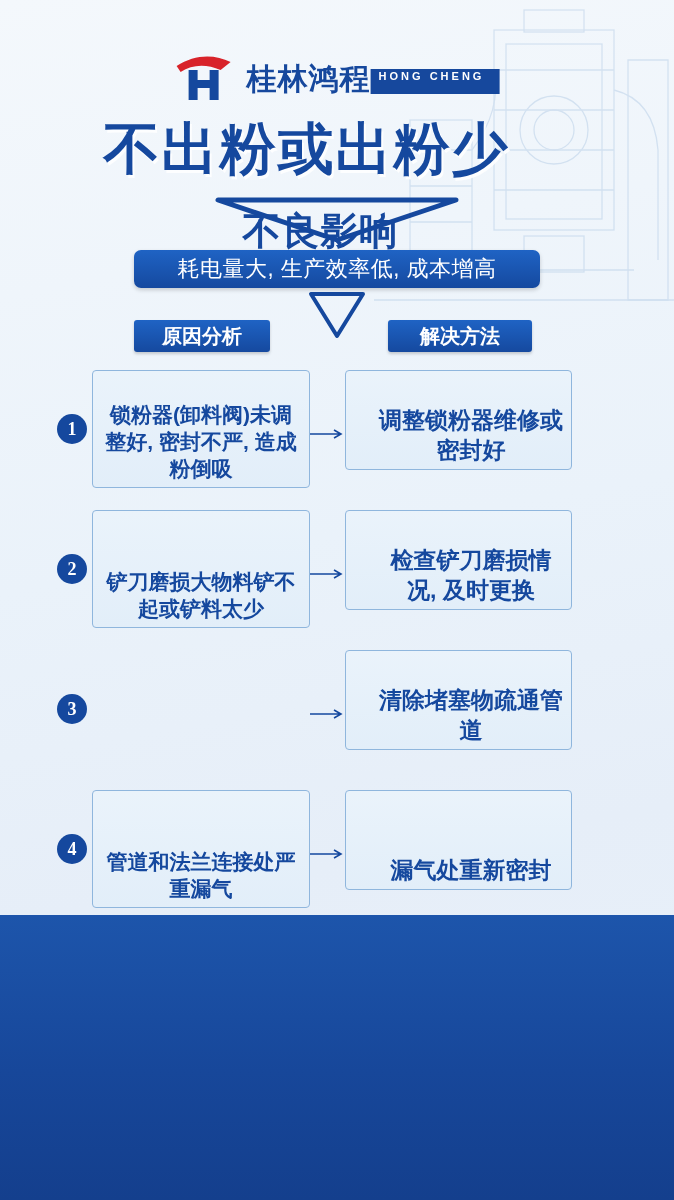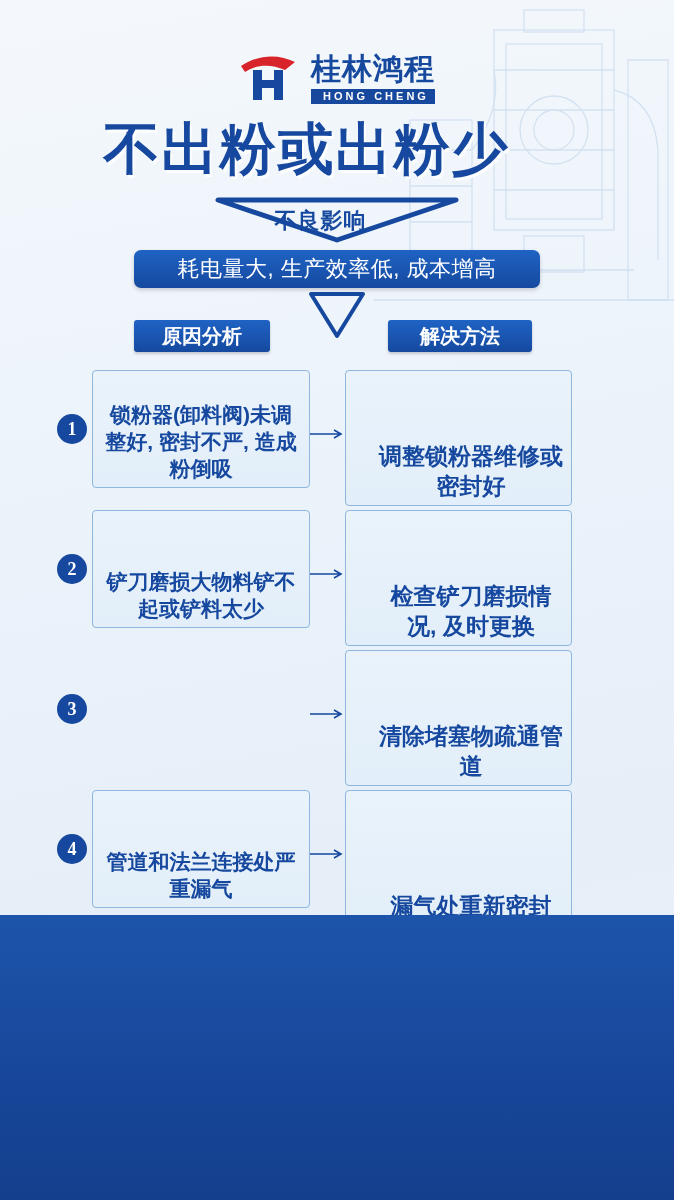--- a/index.html
+++ b/index.html
@@ -48,38 +48,38 @@
     align-items: center;
     gap: 6px;
   }
   .logo-mark {
     position: relative;
     width: 66px;
     height: 54px;
   }
   .logo-text {
     display: flex;
-    flex-direction: column;
+    flex-direction: row;
     justify-content: center;
     line-height: 1;
   }
   .logo-cn {
     font-size: 30px;
     font-weight: 700;
     color: #16489d;
     letter-spacing: 1px;
   }
   .logo-en {
     margin-top: 5px;
     font-size: 11px;
     font-weight: 700;
     letter-spacing: 3px;
     color: #ffffff;
     background: #16489d;
-    padding: 2px 2px 2px 8px;
+    padding: 2px 15px 2px 8px;
     text-align: center;
   }
   
   .headline {
     position: absolute;
     top: 112px;
     left: 0;
     width: 613px;
     text-align: center;
     font-size: 56px;
@@ -101,21 +101,21 @@
     position: relative;
     width: 250px;
     height: 48px;
   }
   .sub-title {
     position: absolute;
     top: 206px;
     left: 0;
     width: 641px;
     text-align: center;
-    font-size: 22px;
+    font-size: 38px;
     font-weight: 700;
     color: #15489e;
     letter-spacing: 1px;
   }
   
   .impact {
     position: absolute;
     top: 250px;
     left: 50%;
     transform: translateX(-50%);
@@ -203,21 +203,21 @@
     left: 92px;
     top: 0;
     width: 218px;
     height: 118px;
     font-size: 21px;
   }
   .cell.fix {
     left: 345px;
     top: 0;
     width: 227px;
-    height: 136px;
+    height: 100px;
     font-size: 23px;
     padding-left: 33px;
   }
   .connector {
     position: absolute;
     left: 310px;
     top: 59px;
     width: 36px;
     height: 10px;
   }

